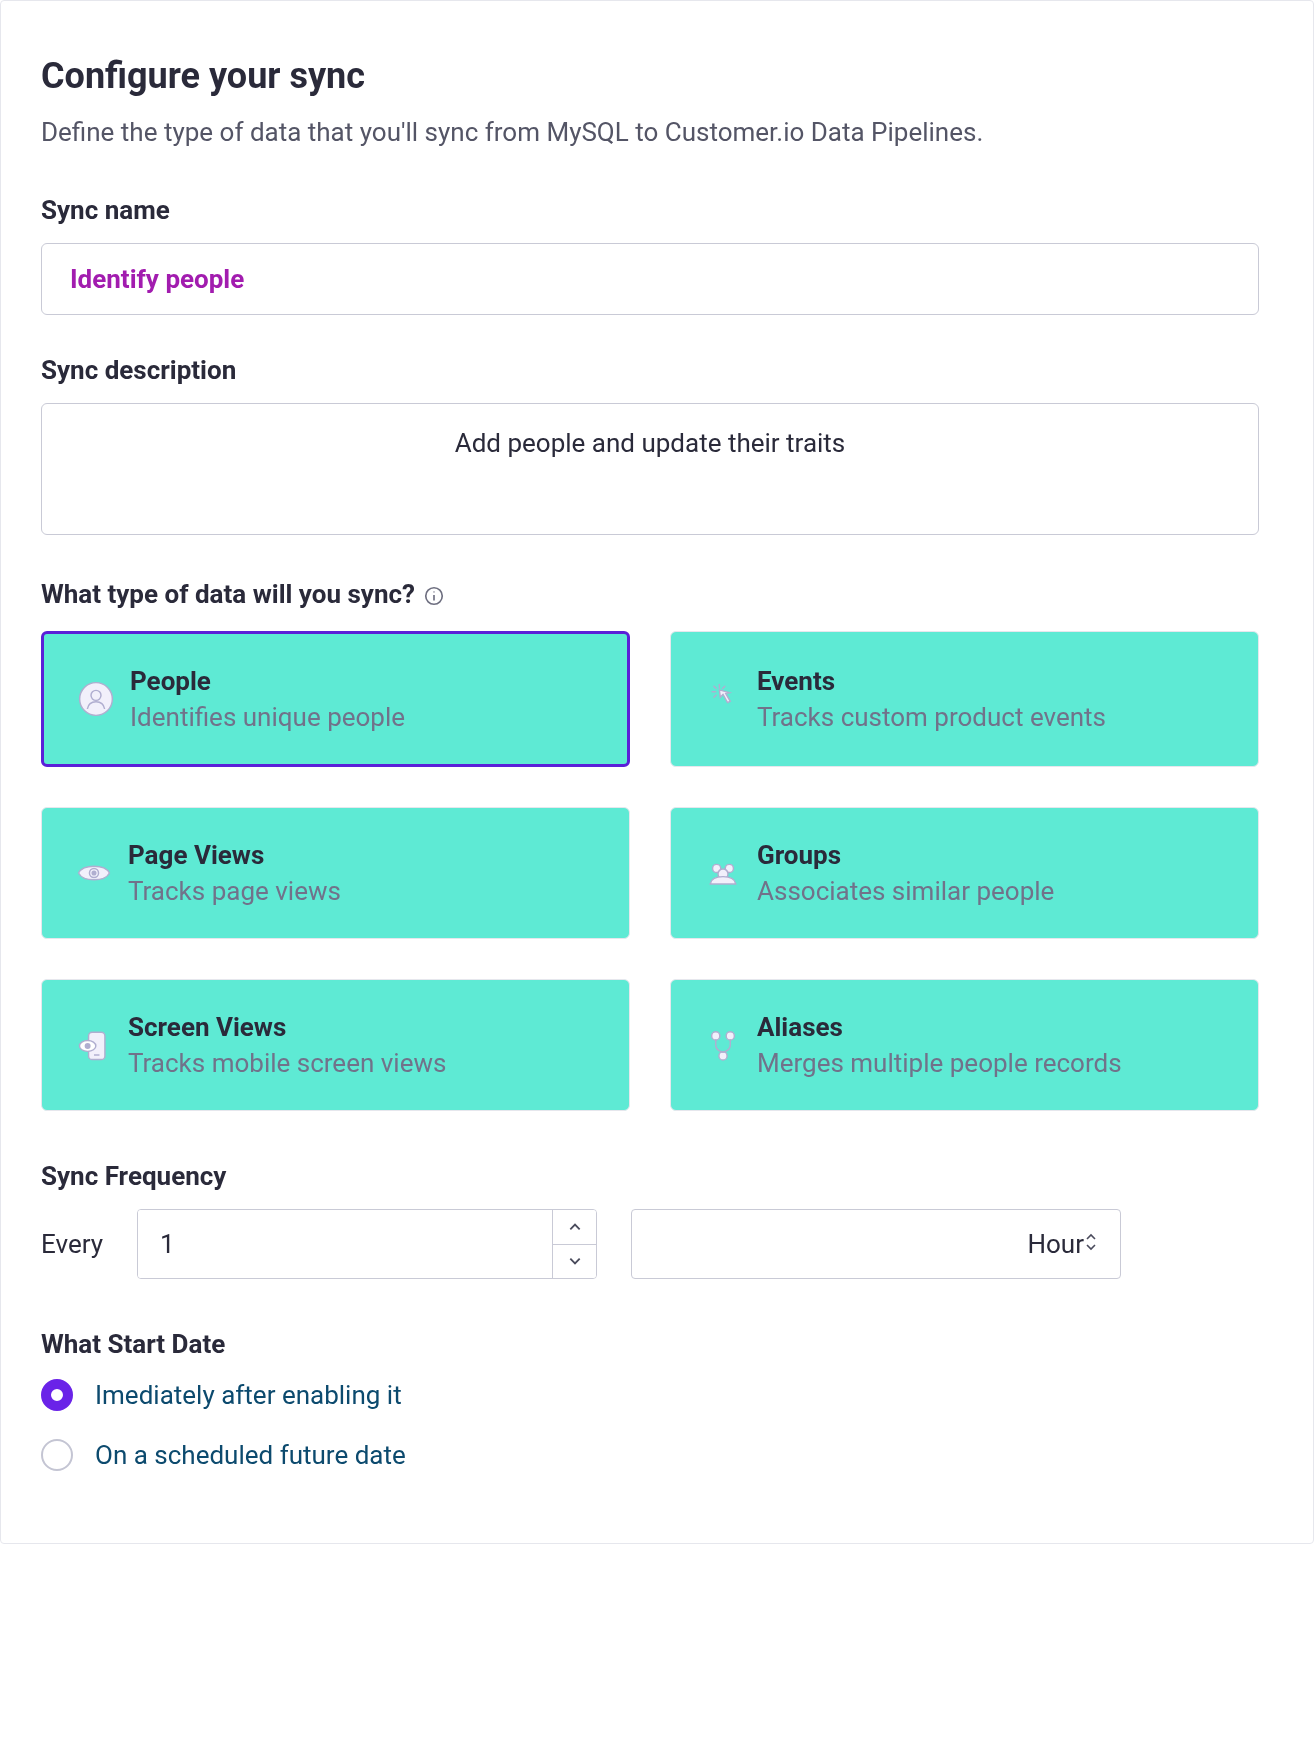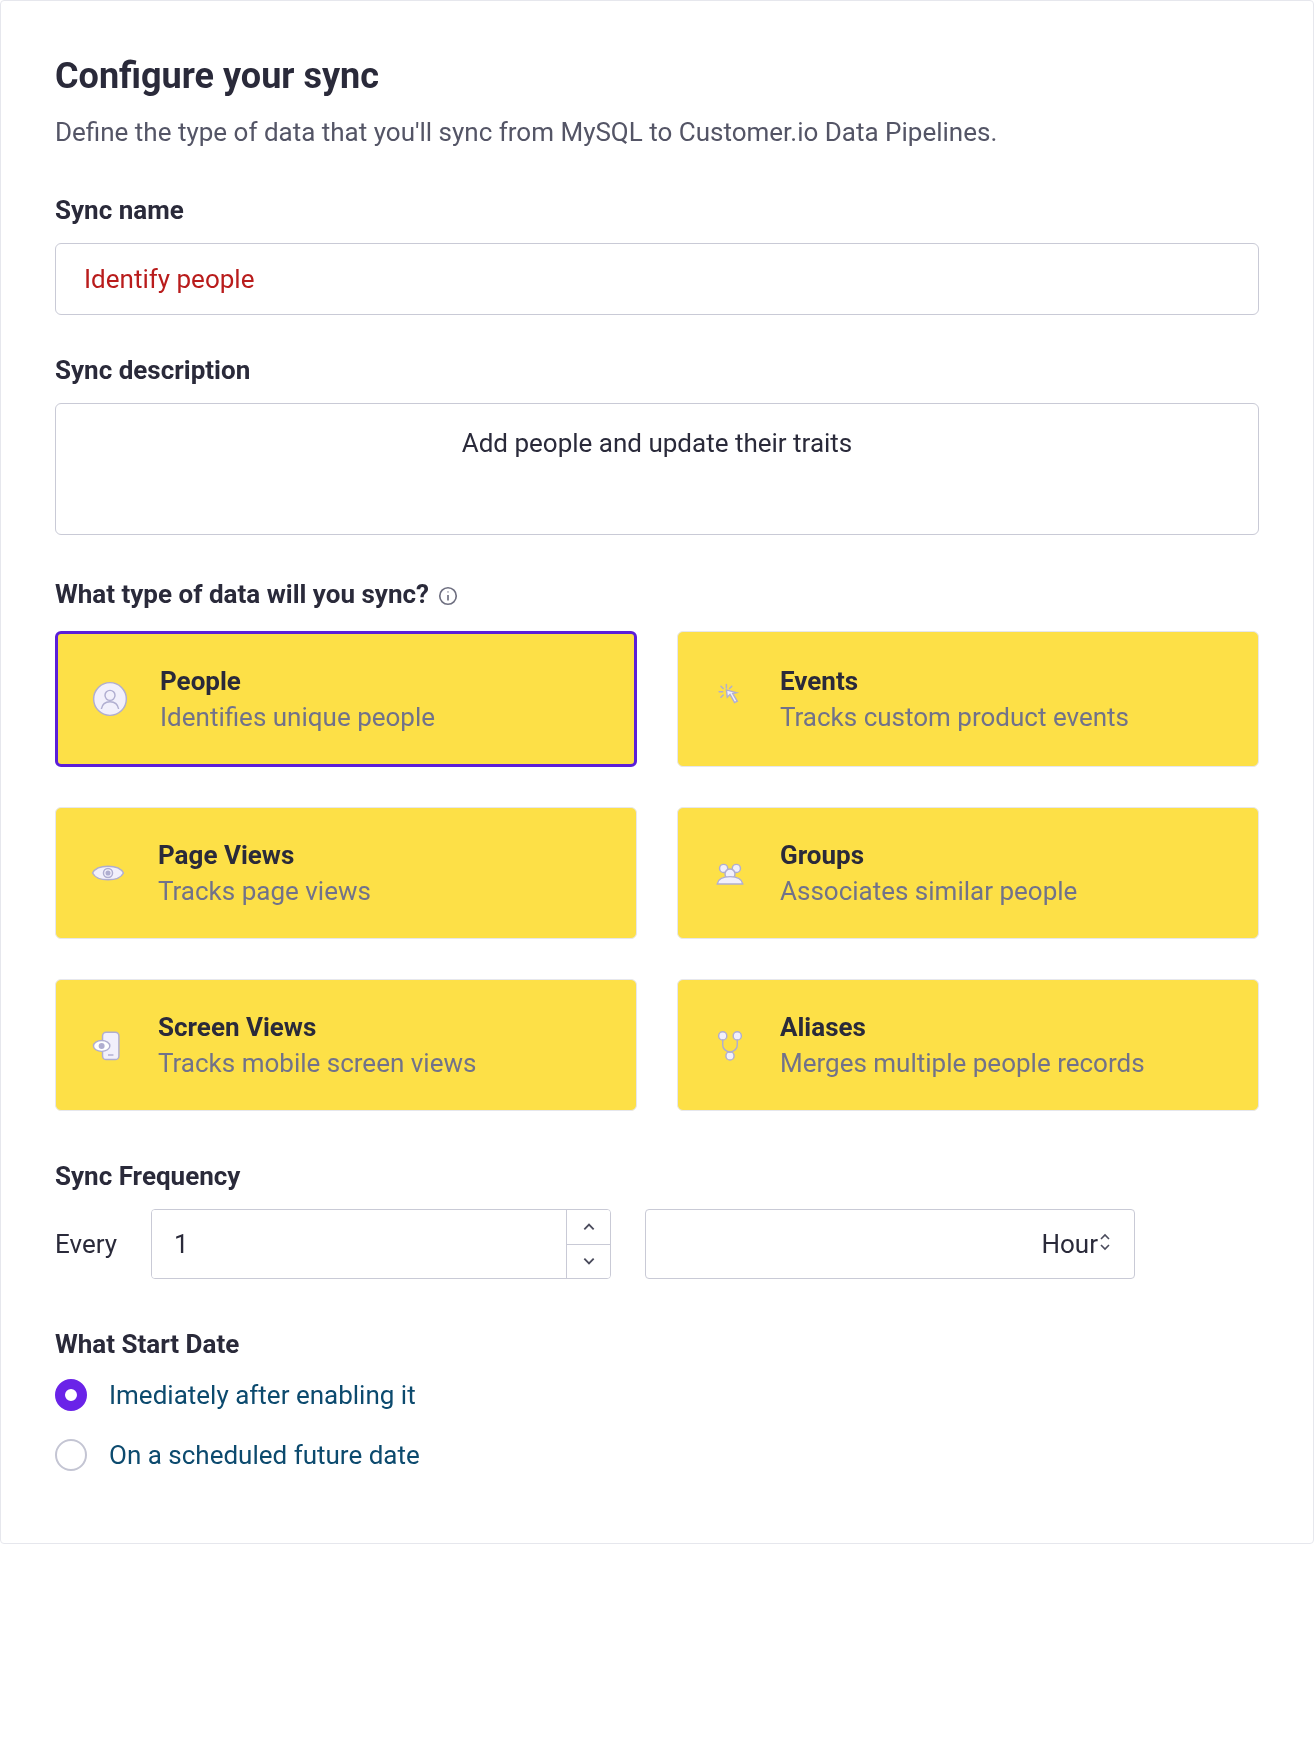--- a/index.html
+++ b/index.html
@@ -6,21 +6,21 @@
   body {
     font-family: -apple-system, BlinkMacSystemFont, "Segoe UI", Roboto, "Helvetica Neue", Arial, sans-serif;
     background: #ffffff;
     color: #2a2a3a;
   }
   .panel {
     width: 1314px;
     margin: 0 auto;
     border: 1.5px solid #e6e7ed;
     border-radius: 4px;
-    padding: 54px 54px 44px 54px;
+    padding: 54px 54px 44px 40px;
   }
   .page-title {
     font-size: 36px;
     font-weight: 700;
     color: #2a2a3a;
     margin-bottom: 20px;
   }
   .page-subtitle {
     font-size: 26px;
     font-weight: 400;
@@ -36,24 +36,25 @@
     align-items: center;
     gap: 6px;
   }
   .text-input {
     width: 100%;
     height: 72px;
     border: 1.5px solid #c9cad6;
     border-radius: 6px;
     padding: 0 28px;
     font-size: 26px;
-    color: #b91c1c;
+    color: #a21caf;
     background: #fff;
     outline: none;
     font-family: inherit;
+    font-weight: bold;
   }
   .text-area {
     width: 100%;
     height: 132px;
     border: 1.5px solid #c9cad6;
     border-radius: 6px;
     padding: 24px 40px;
     font-size: 26px;
     color: #2a2a3a;
     background: #fff;
@@ -74,23 +75,23 @@
     gap: 40px;
     margin-bottom: 50px;
     margin-top: 22px;
   }
   .card {
     border: 1.5px solid #e6e7ed;
     border-radius: 6px;
     padding: 32px 30px;
     display: flex;
     align-items: center;
-    gap: 28px;
+    gap: 12px;
     cursor: pointer;
-    background: #fde047;
+    background: #5eead4;
   }
   .card.selected {
     border: 3px solid #5b1fd8;
   }
   .card-icon {
     flex: 0 0 44px;
     width: 44px; height: 44px;
     display: flex; align-items: center; justify-content: center;
     color: #9a9bb0;
   }

